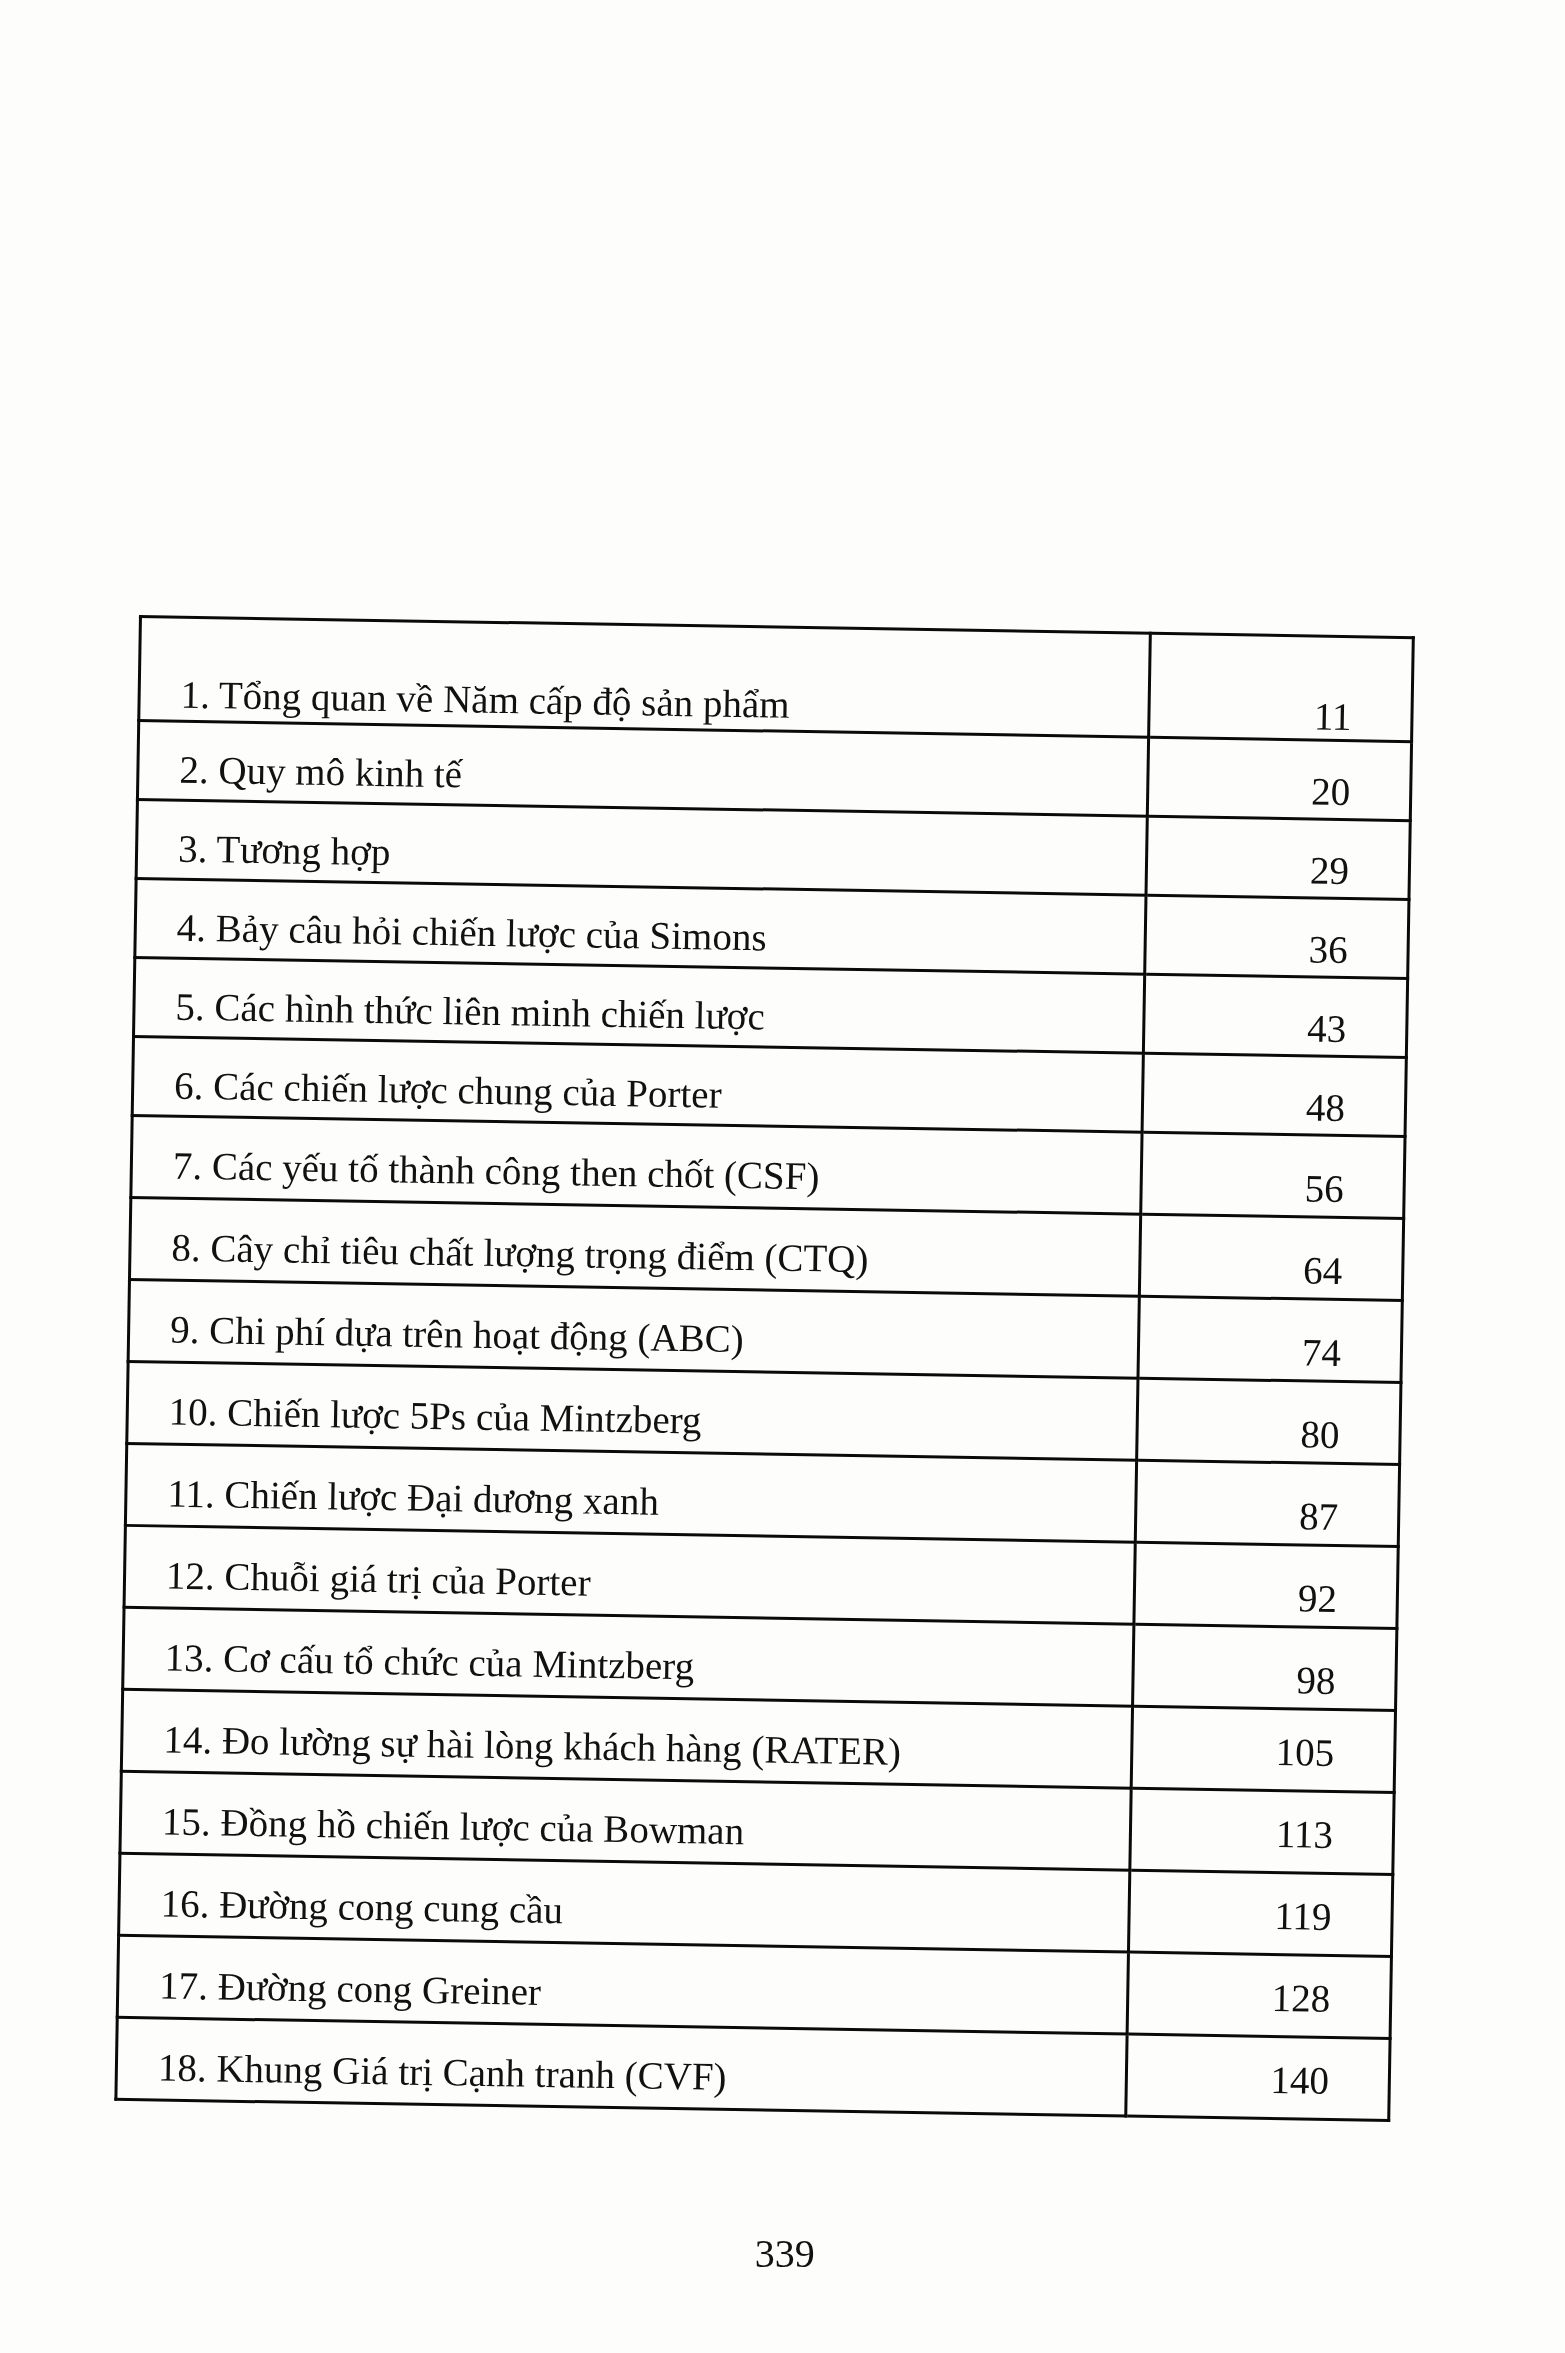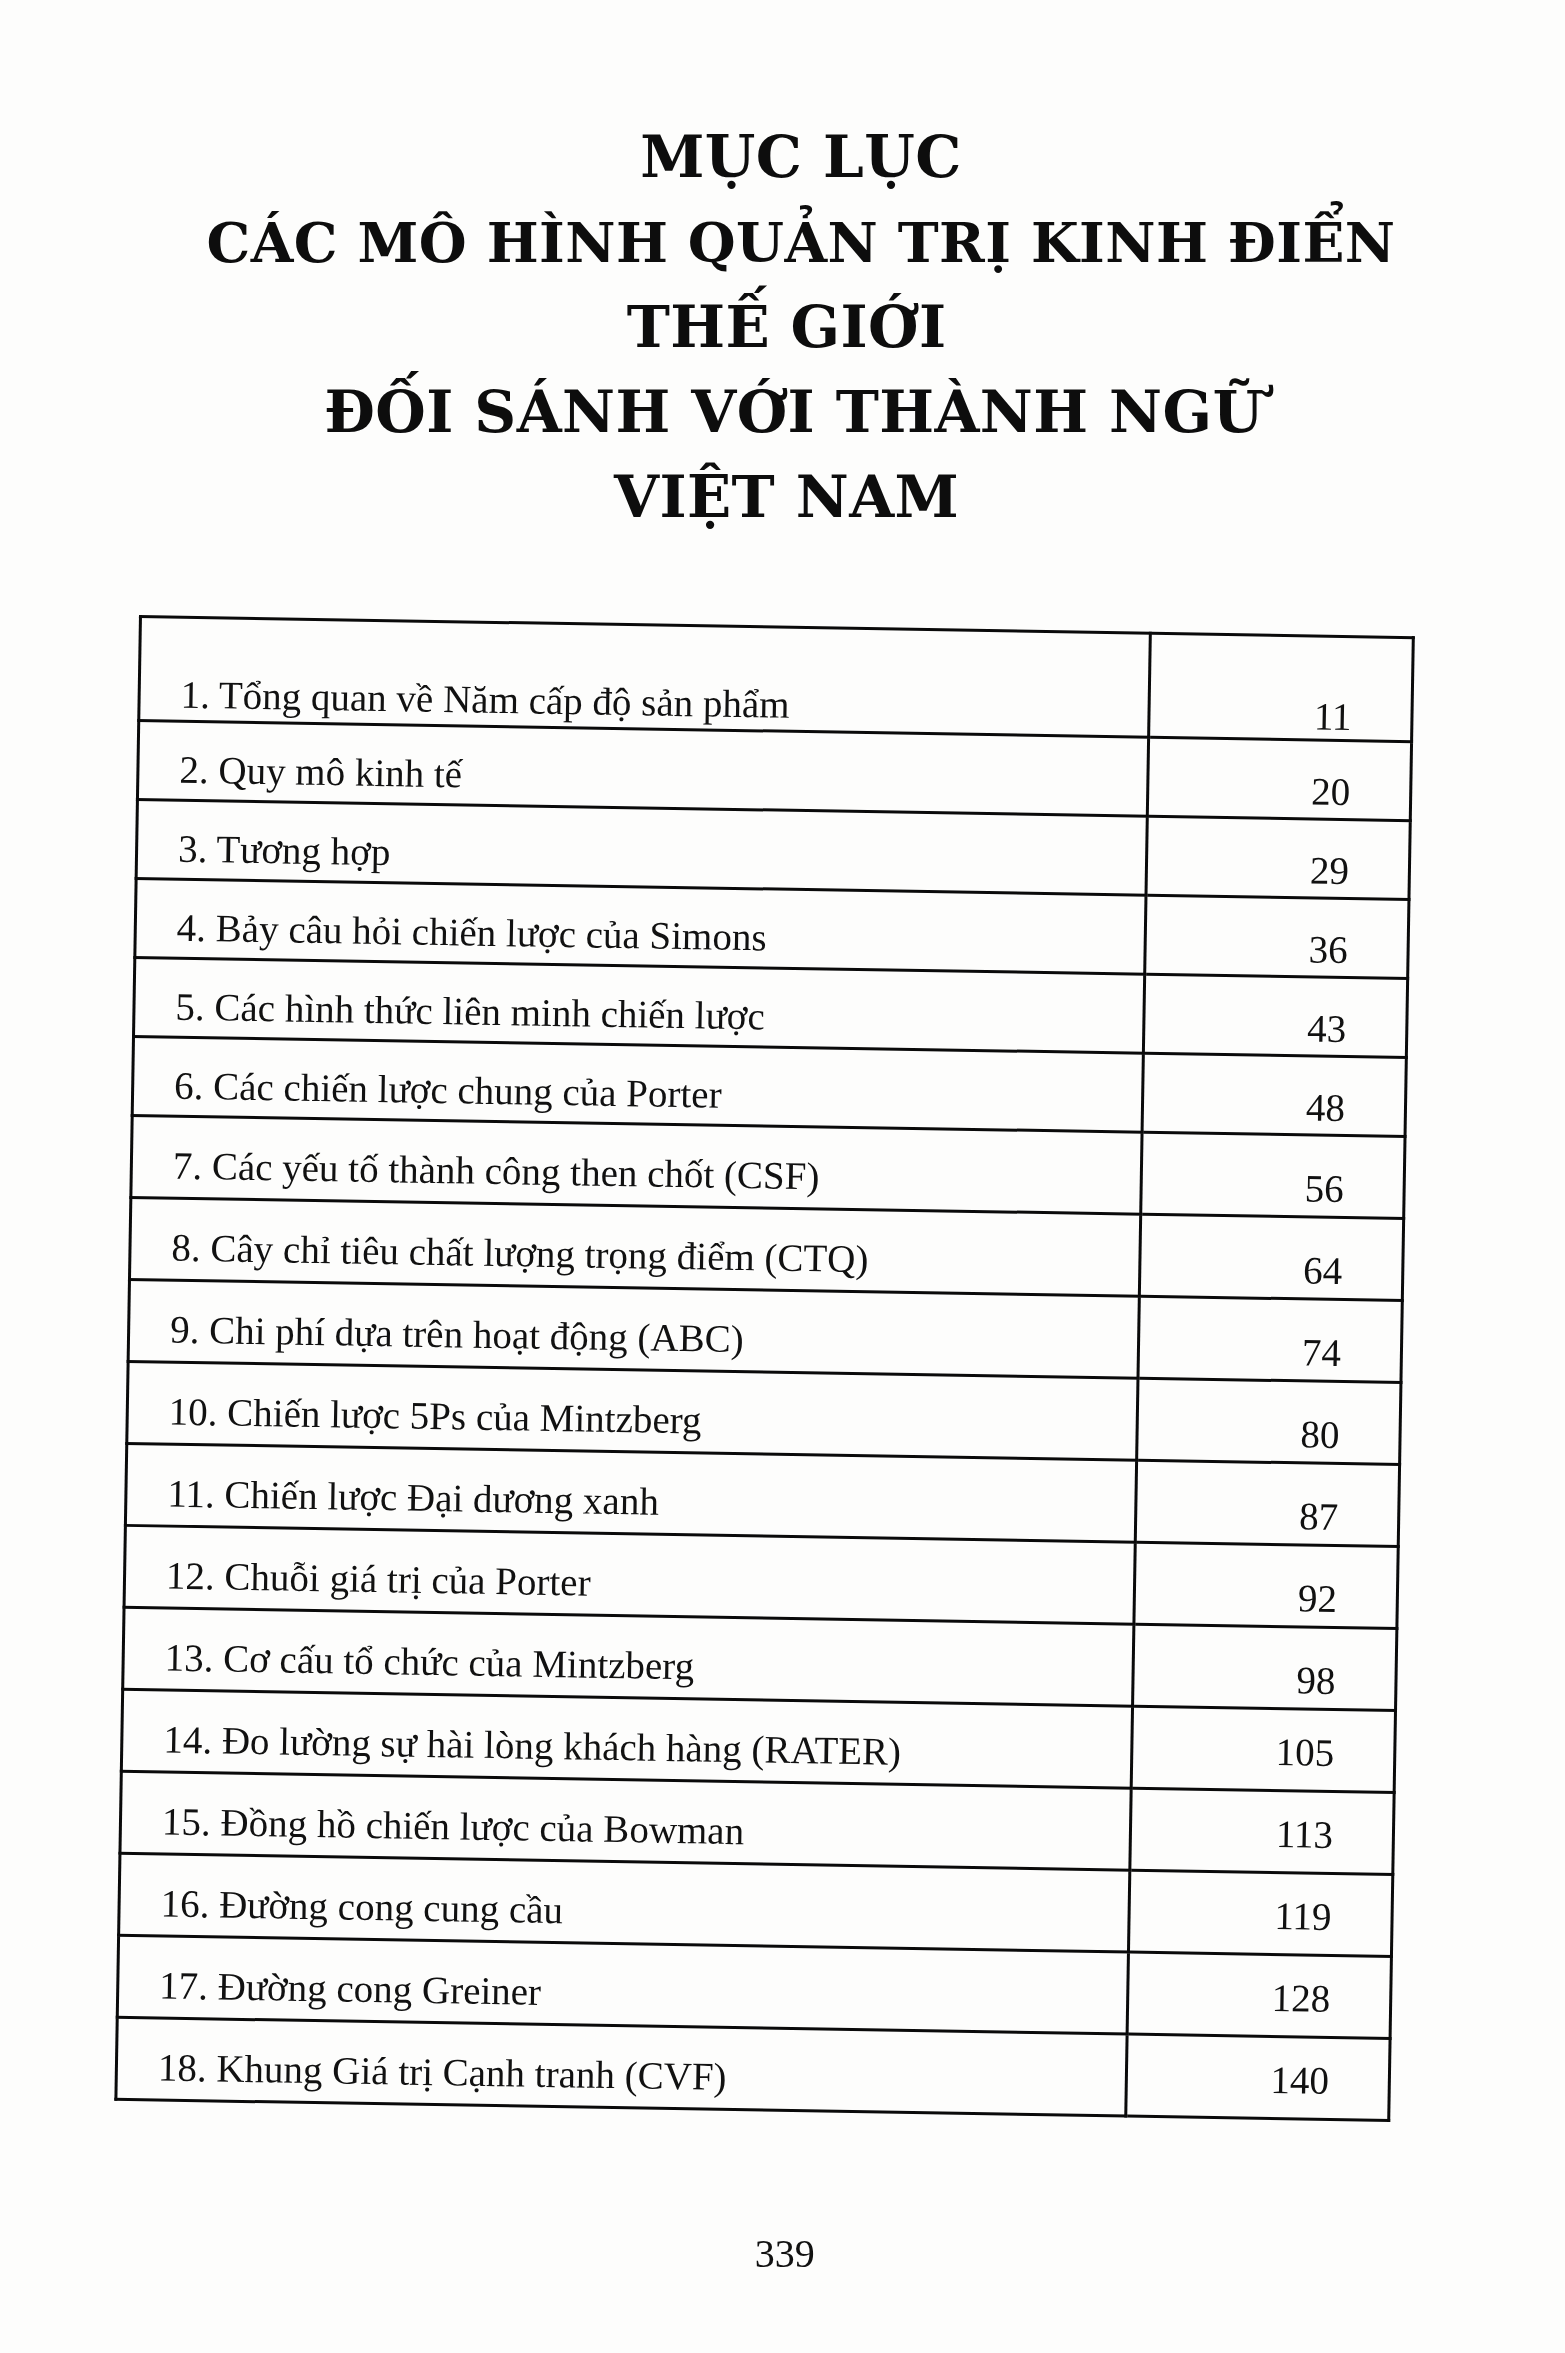--- a/index.html
+++ b/index.html
@@ -98,27 +98,20 @@
     font-family: "Liberation Serif", "DejaVu Serif", serif;
     color: #111;
     transform: translateX(1.8px);
   }
 </style>
 </head>
 <body>
 
 <div class="page">
 
-  <div class="title-block">
-    <span class="title-line l1">MỤC LỤC</span>
-    <span class="title-line l2">CÁC MÔ HÌNH QUẢN TRỊ KINH ĐIỂN</span>
-    <span class="title-line l3">THẾ GIỚI</span>
-    <span class="title-line l4">ĐỐI SÁNH VỚI THÀNH NGỮ</span>
-    <span class="title-line l5">VIỆT NAM</span>
-  </div>
 
   <div class="toc-wrap">
     <table class="toc-table">
       <colgroup>
         <col class="col-title">
         <col class="col-page">
       </colgroup>
       <tbody>
         <tr>
           <td>

